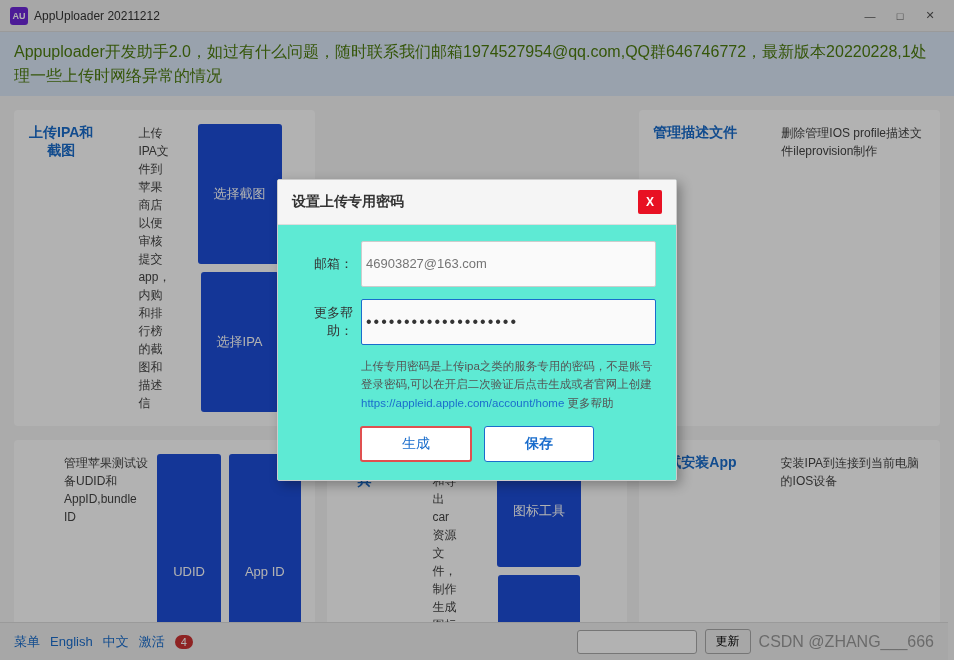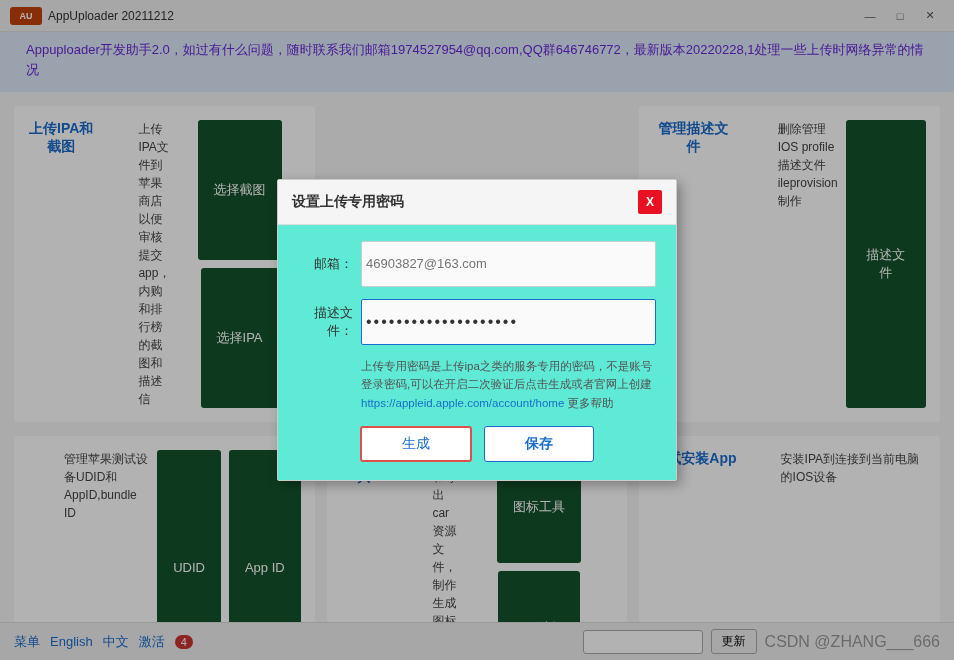--- a/index.html
+++ b/index.html
@@ -21,23 +21,23 @@
       padding: 0 10px;
       justify-content: space-between;
       border-bottom: 1px solid #ddd;
     }
     .title-bar-left {
       display: flex;
       align-items: center;
       gap: 6px;
     }
     .app-icon {
-      width: 32px;
+      width: 18px;
       height: 18px;
-      background: #c2410c;
+      background: #6d28d9;
       border-radius: 3px;
       display: flex;
       align-items: center;
       justify-content: center;
       color: white;
       font-size: 9px;
       font-weight: bold;
     }
     .title-text {
       font-size: 12px;
@@ -56,23 +56,23 @@
       display: flex;
       align-items: center;
       justify-content: center;
       font-size: 11px;
       color: #555;
     }
 
     
     .info-bar {
       background: #dce8f8;
-      padding: 8px 26px;
-      font-size: 13px;
-      color: #6d28d9;
+      padding: 8px 14px;
+      font-size: 16px;
+      color: #4d7c0f;
       line-height: 1.5;
       min-height: 60px;
     }
 
     
     .main-content {
       padding: 14px;
       display: grid;
       grid-template-columns: 1fr 1fr 1fr;
       gap: 12px;
@@ -101,21 +101,21 @@
       flex: 1;
       margin-left: 36px;
     }
     .card-buttons {
       display: flex;
       gap: 8px;
       justify-content: center;
       flex-wrap: wrap;
     }
     .btn-blue {
-      background: #14532d;
+      background: #1d4ed8;
       color: white;
       border: none;
       border-radius: 3px;
       padding: 25px 16px;
       font-size: 13px;
       cursor: pointer;
       font-family: inherit;
     }
 
     
@@ -125,21 +125,21 @@
       grid-template-columns: 1fr 1fr 1fr;
       gap: 12px;
       background: #f5f5f5;
     }
 
     
     .bottom-bar {
       position: absolute;
       bottom: 0;
       left: 0;
-      right: 0;
+      right: 6px;
       height: 38px;
       background: #f0f0f0;
       border-top: 1px solid #ddd;
       display: flex;
       align-items: center;
       padding: 0 14px;
       gap: 10px;
       font-size: 13px;
     }
     .bottom-link {
@@ -329,23 +329,20 @@
       <button class="btn-blue">选择IPA</button>
     </div>
   </div>
 
   <div class="card" style="visibility:hidden;">
   </div>
 
   <div class="card">
     <div class="card-title">管理描述文件</div>
     <div class="card-desc">删除管理IOS profile描述文件ileprovision制作</div>
-    <div class="card-buttons">
-      <button class="btn-blue">描述文件</button>
-    </div>
   </div>
 </div>
 
 <div class="main-content-row2">
 
   <div class="card">
     <div class="card-desc">管理苹果测试设备UDID和AppID,bundle ID</div>
     <div class="card-buttons">
       <button class="btn-blue">UDID</button>
       <button class="btn-blue">App ID</button>
@@ -387,21 +384,21 @@
       <button class="dialog-close">X</button>
     </div>
     <div class="dialog-body">
 
       <div class="form-row">
         <span class="form-label">邮箱：</span>
         <input class="form-input" type="text" placeholder="46903827@163.com" style="">
       </div>
 
       <div class="form-row">
-        <span class="form-label">描述文件：</span>
+        <span class="form-label">更多帮助：</span>
         <input class="form-input password-field" type="password" value="12345678901234567890" style="">
       </div>
 
       <div class="dialog-hint">
         上传专用密码是上传ipa之类的服务专用的密码，不是账号登录密码,可以在开启二次验证后点击生成或者官网上创建
         <a href="#">https://appleid.apple.com/account/home</a>
         更多帮助
       </div>
 
       <div class="dialog-actions">

